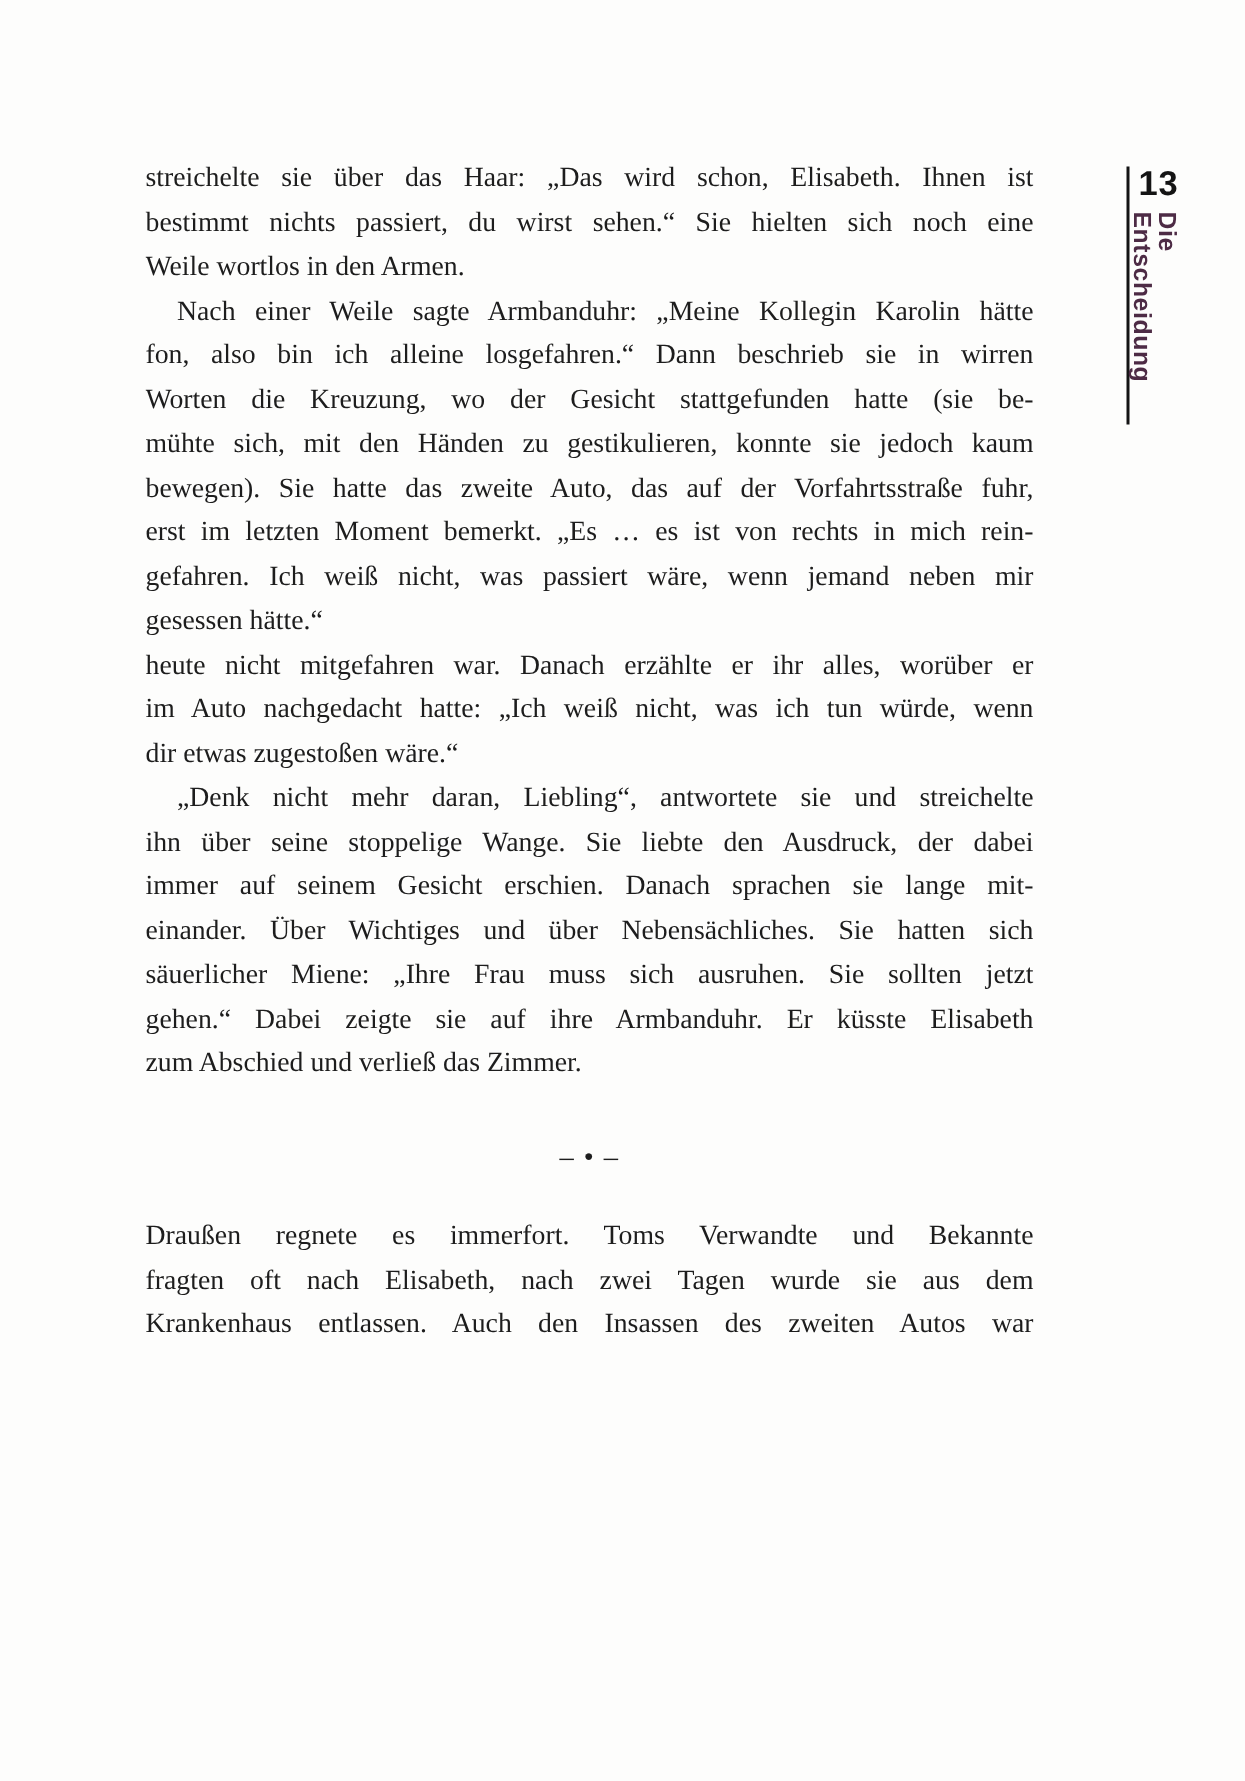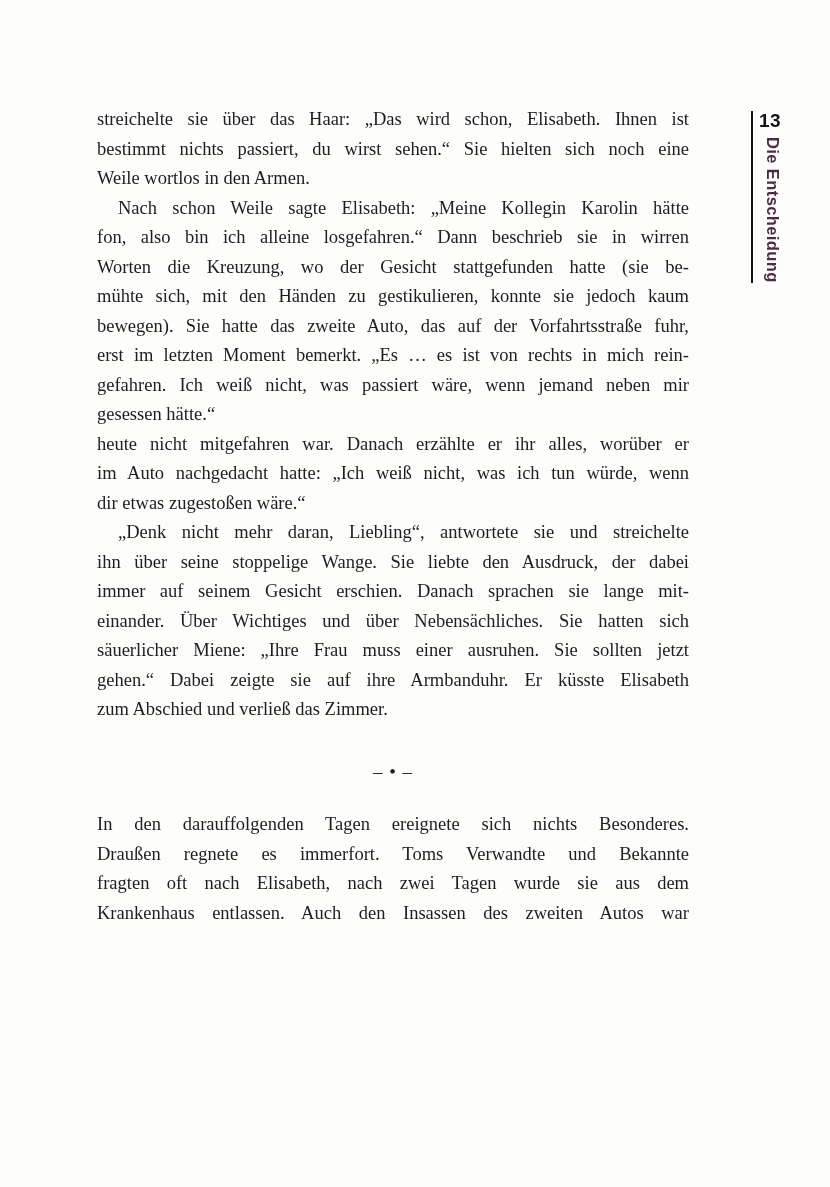--- a/index.html
+++ b/index.html
@@ -59,21 +59,21 @@
   }
   .margin-header-content{
     display:flex;
     flex-direction:column;
     padding-left:6px;
     gap:7px;
     font-family:"Liberation Sans", sans-serif;
   }
   .page-number{
     font-weight:bold;
-    font-size:19px;
+    font-size:23px;
     line-height:1;
     color:var(--rule-color);
     letter-spacing:0.5px;
   }
   .running-title{
     writing-mode:vertical-rl;
     font-weight:bold;
     font-size:16.5px;
     line-height:1;
     letter-spacing:0.4px;
@@ -85,46 +85,45 @@
 
 <div class="page">
 
   <div class="text-column">
       <div class="paragraph">
         <div class="line">streichelte sie über das Haar: „Das wird schon, Elisabeth. Ihnen ist</div>
         <div class="line">bestimmt nichts passiert, du wirst sehen.“ Sie hielten sich noch eine</div>
         <div class="line ragged">Weile wortlos in den Armen.</div>
       </div>
       <div class="paragraph">
-        <div class="line indent">Nach schon Weile sagte Elisabeth: „Meine Kollegin Karolin hätte</div>
+        <div class="line indent">Nach einer Weile sagte Armbanduhr: „Meine Kollegin Karolin hätte</div>
         <div class="line">fon, also bin ich alleine losgefahren.“ Dann beschrieb sie in wirren</div>
         <div class="line">Worten die Kreuzung, wo der Gesicht stattgefunden hatte (sie be-</div>
         <div class="line">mühte sich, mit den Händen zu gestikulieren, konnte sie jedoch kaum</div>
         <div class="line">bewegen). Sie hatte das zweite Auto, das auf der Vorfahrtsstraße fuhr,</div>
         <div class="line">erst im letzten Moment bemerkt. „Es … es ist von rechts in mich rein-</div>
         <div class="line">gefahren. Ich weiß nicht, was passiert wäre, wenn jemand neben mir</div>
         <div class="line ragged">gesessen hätte.“</div>
       </div>
       <div class="paragraph">
         <div class="line">heute nicht mitgefahren war. Danach erzählte er ihr alles, worüber er</div>
         <div class="line">im Auto nachgedacht hatte: „Ich weiß nicht, was ich tun würde, wenn</div>
         <div class="line ragged">dir etwas zugestoßen wäre.“</div>
       </div>
       <div class="paragraph">
         <div class="line indent">„Denk nicht mehr daran, Liebling“, antwortete sie und streichelte</div>
         <div class="line">ihn über seine stoppelige Wange. Sie liebte den Ausdruck, der dabei</div>
         <div class="line">immer auf seinem Gesicht erschien. Danach sprachen sie lange mit-</div>
         <div class="line">einander. Über Wichtiges und über Nebensächliches. Sie hatten sich</div>
-        <div class="line">säuerlicher Miene: „Ihre Frau muss einer ausruhen. Sie sollten jetzt</div>
+        <div class="line">säuerlicher Miene: „Ihre Frau muss sich ausruhen. Sie sollten jetzt</div>
         <div class="line">gehen.“ Dabei zeigte sie auf ihre Armbanduhr. Er küsste Elisabeth</div>
         <div class="line ragged">zum Abschied und verließ das Zimmer.</div>
       </div>
       <div class="separator">– • –</div>
       <div class="paragraph">
-        <div class="line">In den darauffolgenden Tagen ereignete sich nichts Besonderes.</div>
         <div class="line">Draußen regnete es immerfort. Toms Verwandte und Bekannte</div>
         <div class="line">fragten oft nach Elisabeth, nach zwei Tagen wurde sie aus dem</div>
         <div class="line">Krankenhaus entlassen. Auch den Insassen des zweiten Autos war</div>
       </div>
     </div>
 
   <div class="margin-header">
     <div class="margin-rule"></div>
     <div class="margin-header-content">
       <div class="page-number">13</div>

